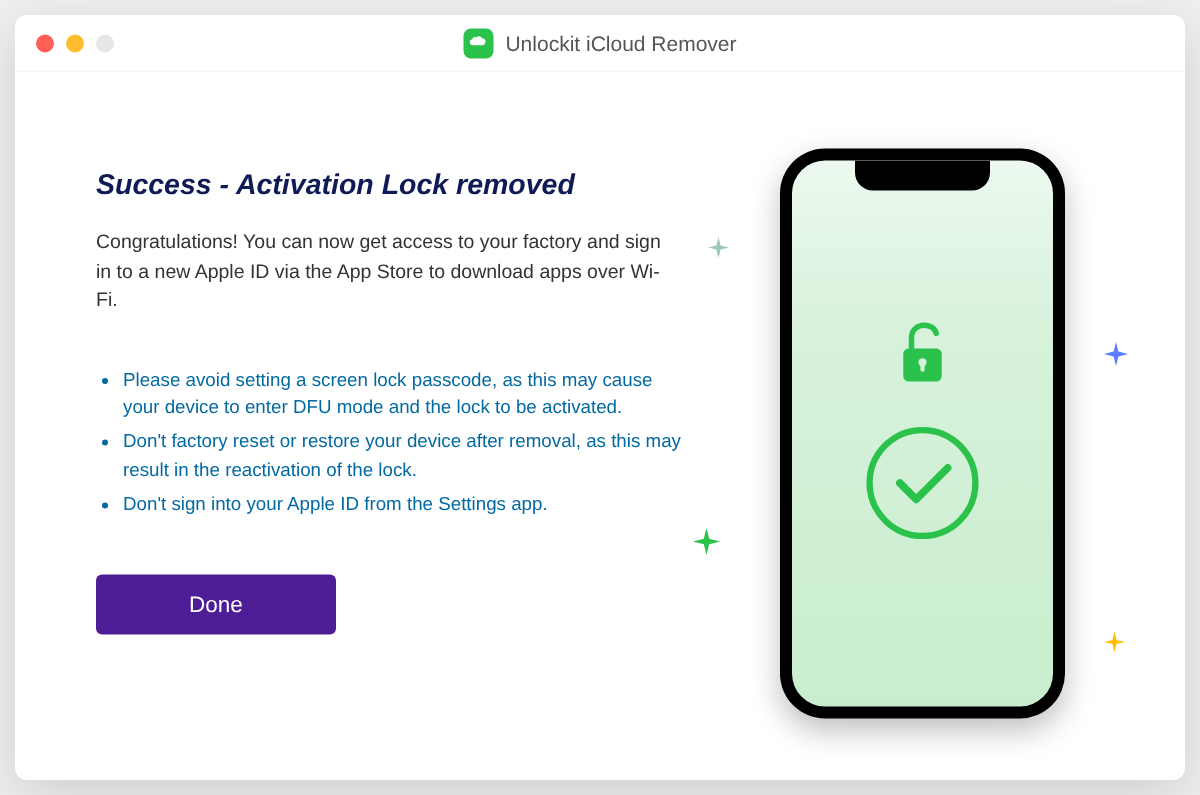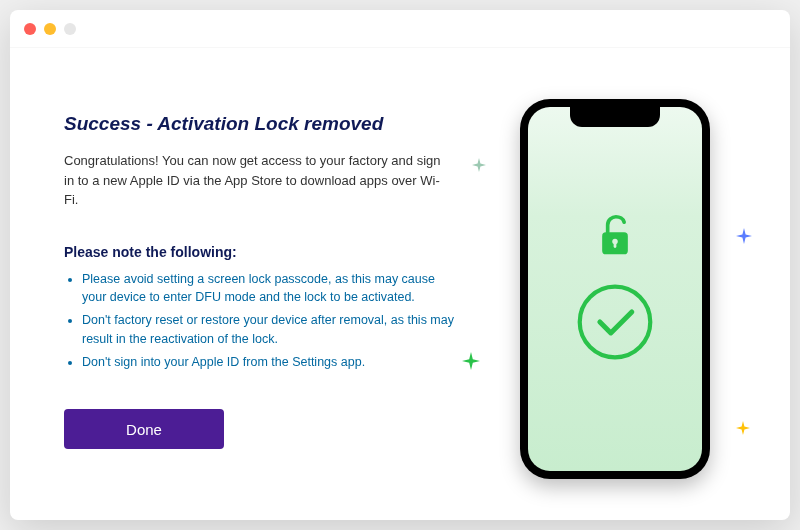--- a/index.html
+++ b/index.html
@@ -158,28 +158,35 @@
 <body>
 
 <div class="window">
 
   <div class="titlebar">
     <div class="traffic">
       <div class="dot red"></div>
       <div class="dot yellow"></div>
       <div class="dot green-dot"></div>
     </div>
+    <div class="titlecenter">
+      <div class="titleicon">
+        <svg width="14" height="10" viewBox="0 0 24 16" fill="none">
+          <path d="M6 10 C3 10 2 8 2 6 C2 4 4 3 5 3 C5 1 8 0 10 1 C11 -1 15 -1 16 2 C19 2 20 4 20 6 C20 8 18 10 16 10 Z" fill="#fff"></path>
+        </svg>
+      </div>
+      <span>Unlockit iCloud Remover</span>
+    </div>
   </div>
 
   <div class="content">
 
     <div class="left">
       <h1 class="heading">Success - Activation Lock removed</h1>
       <p class="subtext">Congratulations! You can now get access to your factory and sign in to a new Apple ID via the App Store to download apps over Wi-Fi.</p>
-      <h2 class="notehead">Please note the following:</h2>
       <ul class="notes">
         <li>Please avoid setting a screen lock passcode, as this may cause your device to enter DFU mode and the lock to be activated.</li>
         <li>Don't factory reset or restore your device after removal, as this may result in the reactivation of the lock.</li>
         <li>Don't sign into your Apple ID from the Settings app.</li>
       </ul>
       <button class="done">Done</button>
     </div>
 
     <div class="right">
       <svg class="sparkle s1" width="14" height="14" viewBox="0 0 20 20">

